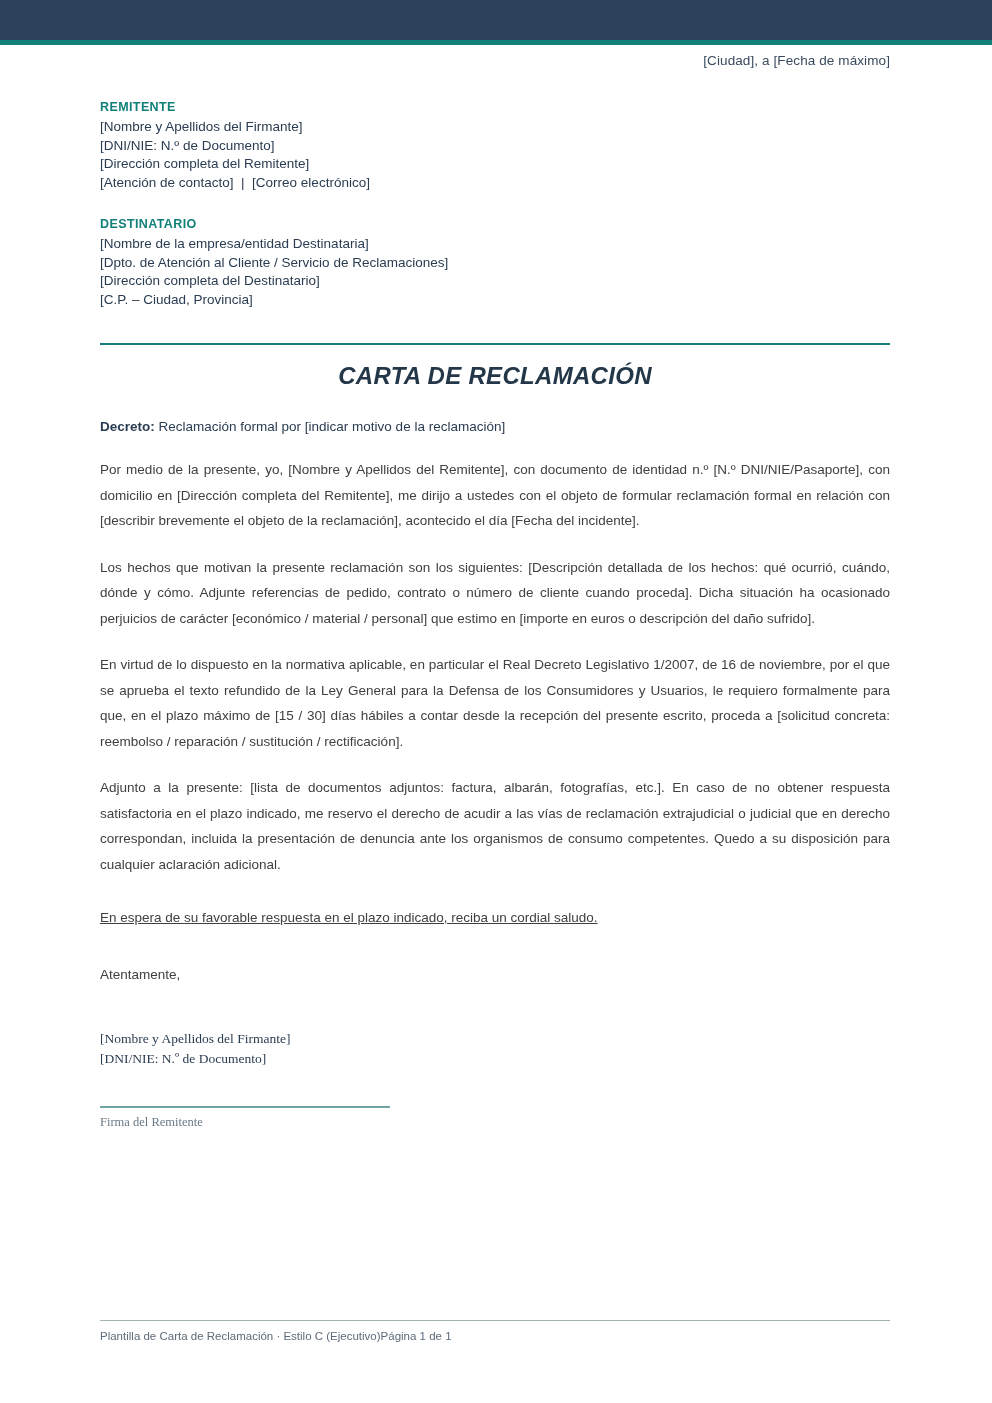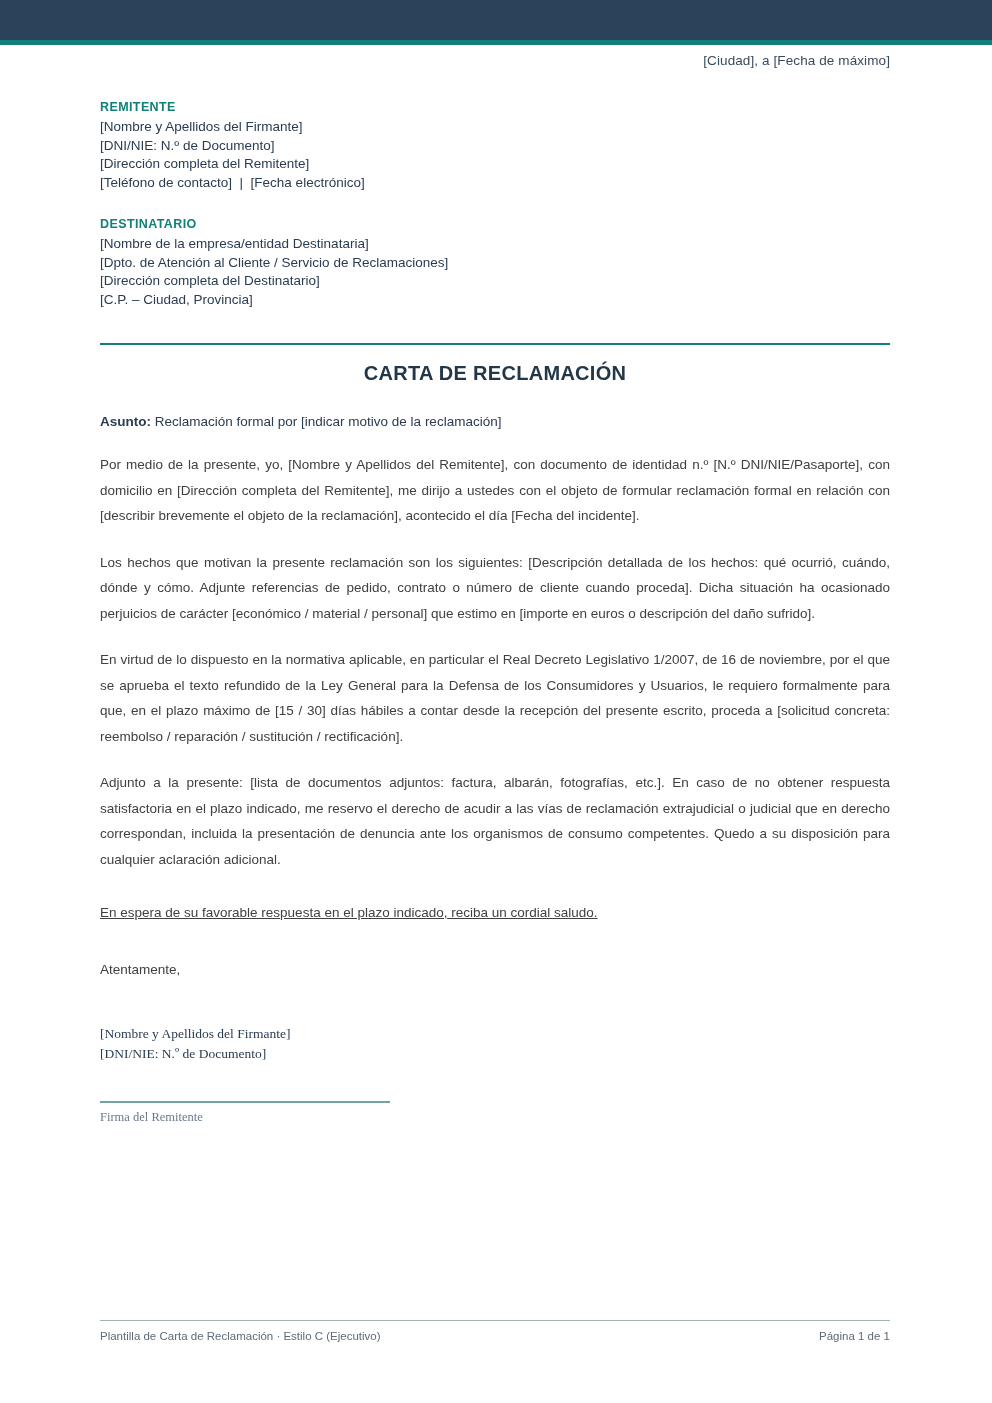--- a/index.html
+++ b/index.html
@@ -80,25 +80,26 @@
 
   
   .title-rule {
     margin-top: 34px;
     height: 2px;
     background: #128079;
     width: 790px;
   }
   .doc-title {
     text-align: center;
-    font-size: 20px;
+    font-size: 24px;
     font-weight: bold;
     color: #233749;
     letter-spacing: 0.3px;
     margin-top: 17px;
+    font-style: italic;
   }
 
   
   .subject {
     margin-top: 27px;
     font-size: 13.5px;
     color: #2a3c51;
     line-height: 19px;
   }
   .subject b { font-weight: bold; }
@@ -151,21 +152,20 @@
     top: 1320px;
     width: 790px;
   }
   .footer-rule {
     height: 1px;
     background: #9fb3b2;
     width: 790px;
   }
   .footer-row {
     display: flex;
-    justify-content: space-between;
     align-items: baseline;
     margin-top: 9px;
   }
   .footer-left, .footer-right {
     font-size: 11.5px;
     color: #5d6b7a;
   }
 </style>
 </head>
 <body>
@@ -177,36 +177,36 @@
 
   <div class="content">
 
     <div class="date-line">[Ciudad], a [Fecha de máximo]</div>
 
     <div class="addr-block sender">
       <div class="addr-heading">REMITENTE</div>
       <div class="addr-line">[Nombre y Apellidos del Firmante]</div>
       <div class="addr-line">[DNI/NIE: N.º de Documento]</div>
       <div class="addr-line">[Dirección completa del Remitente]</div>
-      <div class="addr-line">[Teléfono de contacto]  |  [Fecha electrónico]</div>
+      <div class="addr-line">[Atención de contacto]  |  [Correo electrónico]</div>
     </div>
 
     <div class="addr-block recipient">
       <div class="addr-heading">DESTINATARIO</div>
       <div class="addr-line">[Nombre de la empresa/entidad Destinataria]</div>
       <div class="addr-line">[Dpto. de Atención al Cliente / Servicio de Reclamaciones]</div>
       <div class="addr-line">[Dirección completa del Destinatario]</div>
       <div class="addr-line">[C.P. – Ciudad, Provincia]</div>
     </div>
 
     <div class="title-rule"></div>
     <div class="doc-title">CARTA DE RECLAMACIÓN</div>
 
     <div class="subject">
-      <b>Asunto:</b>
+      <b>Decreto:</b>
       <span>Reclamación formal por [indicar motivo de la reclamación]</span>
     </div>
 
     <p class="para">Por medio de la presente, yo, [Nombre y Apellidos del Remitente], con documento de identidad n.º [N.º DNI/NIE/Pasaporte], con domicilio en [Dirección completa del Remitente], me dirijo a ustedes con el objeto de formular reclamación formal en relación con [describir brevemente el objeto de la reclamación], acontecido el día [Fecha del incidente].</p>
     <p class="para">Los hechos que motivan la presente reclamación son los siguientes: [Descripción detallada de los hechos: qué ocurrió, cuándo, dónde y cómo. Adjunte referencias de pedido, contrato o número de cliente cuando proceda]. Dicha situación ha ocasionado perjuicios de carácter [económico / material / personal] que estimo en [importe en euros o descripción del daño sufrido].</p>
     <p class="para">En virtud de lo dispuesto en la normativa aplicable, en particular el Real Decreto Legislativo 1/2007, de 16 de noviembre, por el que se aprueba el texto refundido de la Ley General para la Defensa de los Consumidores y Usuarios, le requiero formalmente para que, en el plazo máximo de [15 / 30] días hábiles a contar desde la recepción del presente escrito, proceda a [solicitud concreta: reembolso / reparación / sustitución / rectificación].</p>
     <p class="para">Adjunto a la presente: [lista de documentos adjuntos: factura, albarán, fotografías, etc.]. En caso de no obtener respuesta satisfactoria en el plazo indicado, me reservo el derecho de acudir a las vías de reclamación extrajudicial o judicial que en derecho correspondan, incluida la presentación de denuncia ante los organismos de consumo competentes. Quedo a su disposición para cualquier aclaración adicional.</p>
 
     <p class="para closing">En espera de su favorable respuesta en el plazo indicado, reciba un cordial saludo.</p>
     <p class="para salutation">Atentamente,</p>

